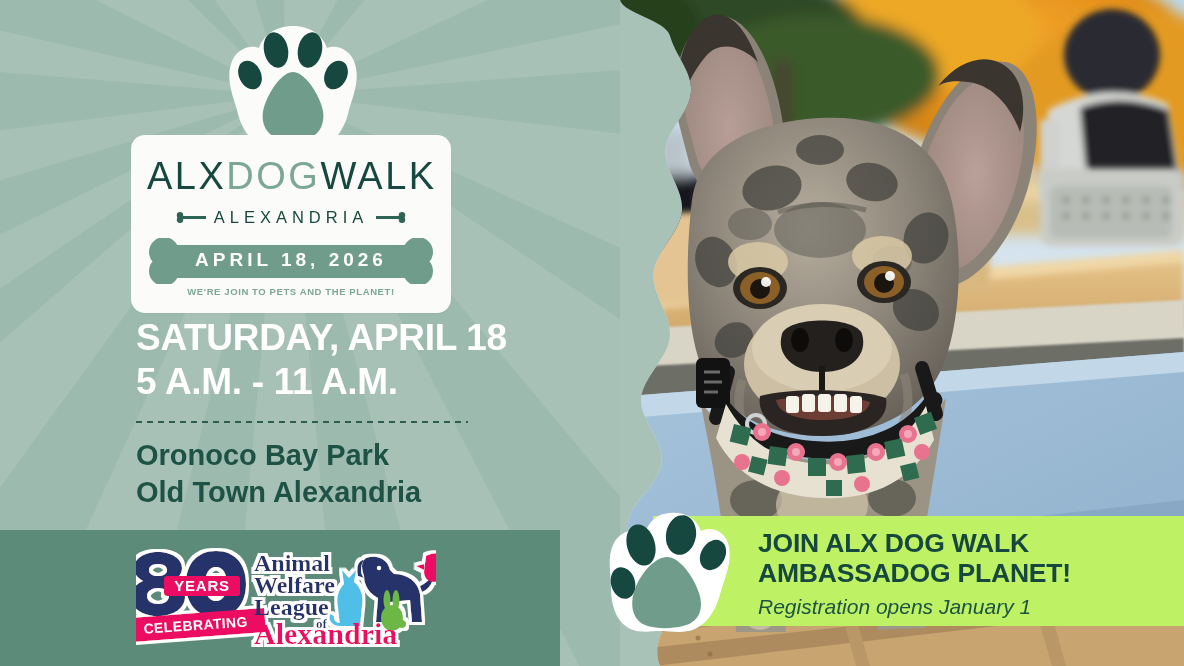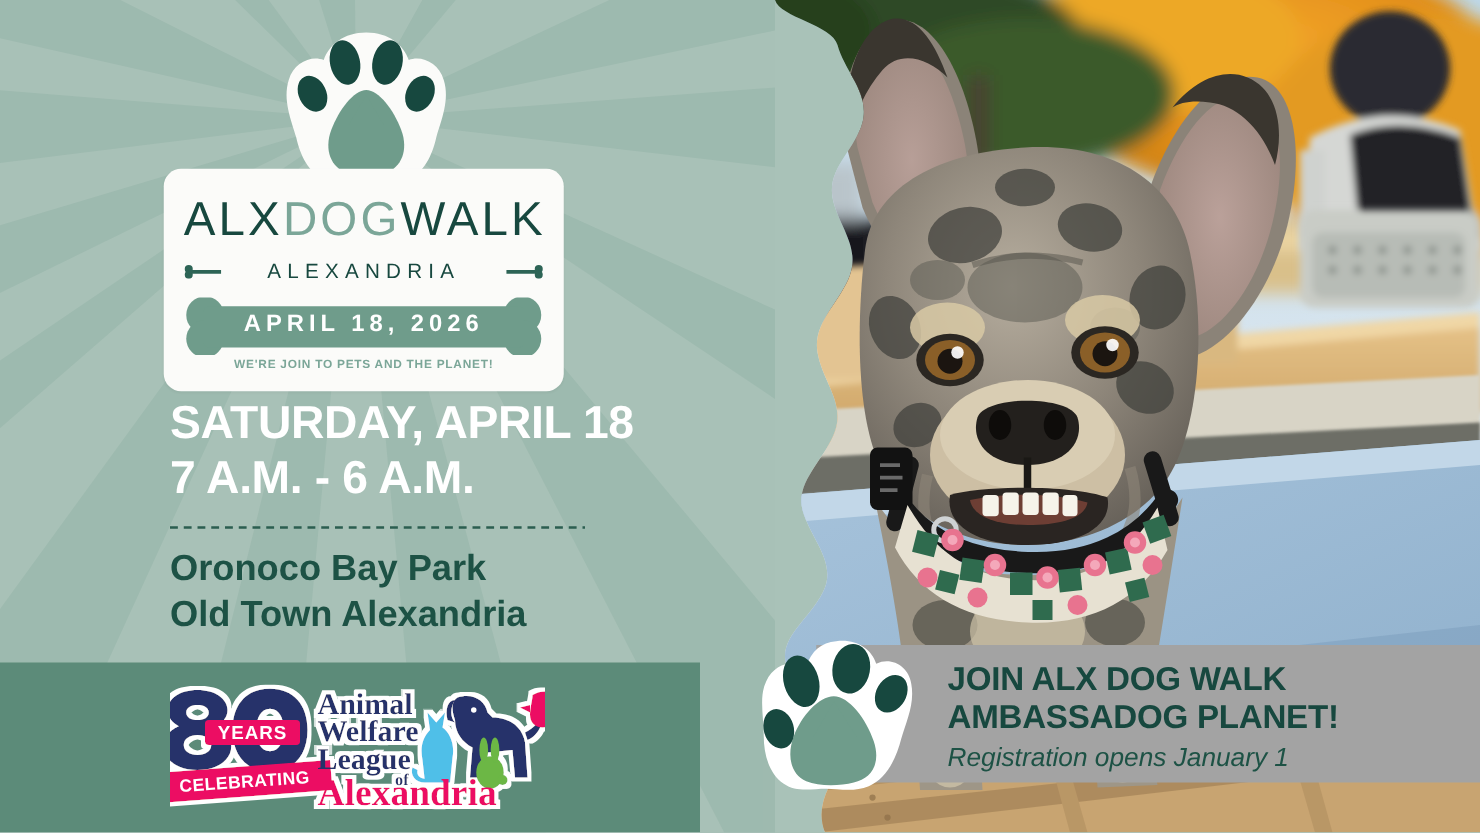--- a/index.html
+++ b/index.html
@@ -40,21 +40,21 @@
   }
   .wordmark {
     font-size:38px; font-weight:400;
     letter-spacing:2.5px; line-height:1; white-space:nowrap;
     font-family:"Liberation Sans", sans-serif;
   }
   .wm-dark { color:#17483f; }
   .wm-light { color:#7ba698; }
 
   .alex-row {
-    display:flex; align-items:center; justify-content:space-between;
+    display:flex; align-items:center; justify-content:center;
     margin-top:13px; gap:8px;
   }
   .alex-txt {
     color:#17483f; font-size:16.5px; letter-spacing:5px;
     font-weight:400; white-space:nowrap;
   }
   .mini-bone { flex:0 0 auto; }
 
   .bone-wrap { position:relative; margin-top:11px; height:46px; }
   .bone-svg { position:absolute; left:0; top:0; }
@@ -83,21 +83,21 @@
     color:#1d5245; font-size:29px; font-weight:700;
     line-height:1.28; white-space:nowrap;
   }
 
   
   .awla { position:absolute; left:136px; top:540px; width:300px; height:108px; }
 
   
   .cta-banner {
     position:absolute; left:653px; top:516px; width:531px; height:110px;
-    background:#a3a3a3;
+    background:#bef264;
   }
   .cta-paw {
     position:absolute; left:605px; top:505px;
     width:132px; height:135px; z-index:4;
   }
   .cta-text { position:absolute; left:105px; top:13px; }
   .cta-head {
     color:#17483f; font-size:26.5px; font-weight:700;
     line-height:1.13; letter-spacing:-0.2px; white-space:nowrap;
   }
@@ -471,21 +471,21 @@
         </svg>
         <div class="bone-date">APRIL 18, 2026</div>
       </div>
 
       <div class="tagline">WE'RE JOIN TO PETS AND THE PLANET!</div>
     </div>
   </div>
 
   <div class="event-info">
     <div class="big-line">SATURDAY, APRIL 18</div>
-    <div class="big-line">7 A.M. - 6 A.M.</div>
+    <div class="big-line">5 A.M. - 11 A.M.</div>
     <div class="dash-rule"></div>
     <div class="loc-line">Oronoco Bay Park</div>
     <div class="loc-line">Old Town Alexandria</div>
   </div>
 
   <svg class="awla" viewBox="0 0 300 108">
     <defs>
       <filter id="wOut" x="-12%" y="-12%" width="124%" height="124%">
         <feMorphology in="SourceAlpha" operator="dilate" radius="3" result="d"></feMorphology>
         <feFlood flood-color="#ffffff" result="w"></feFlood>

